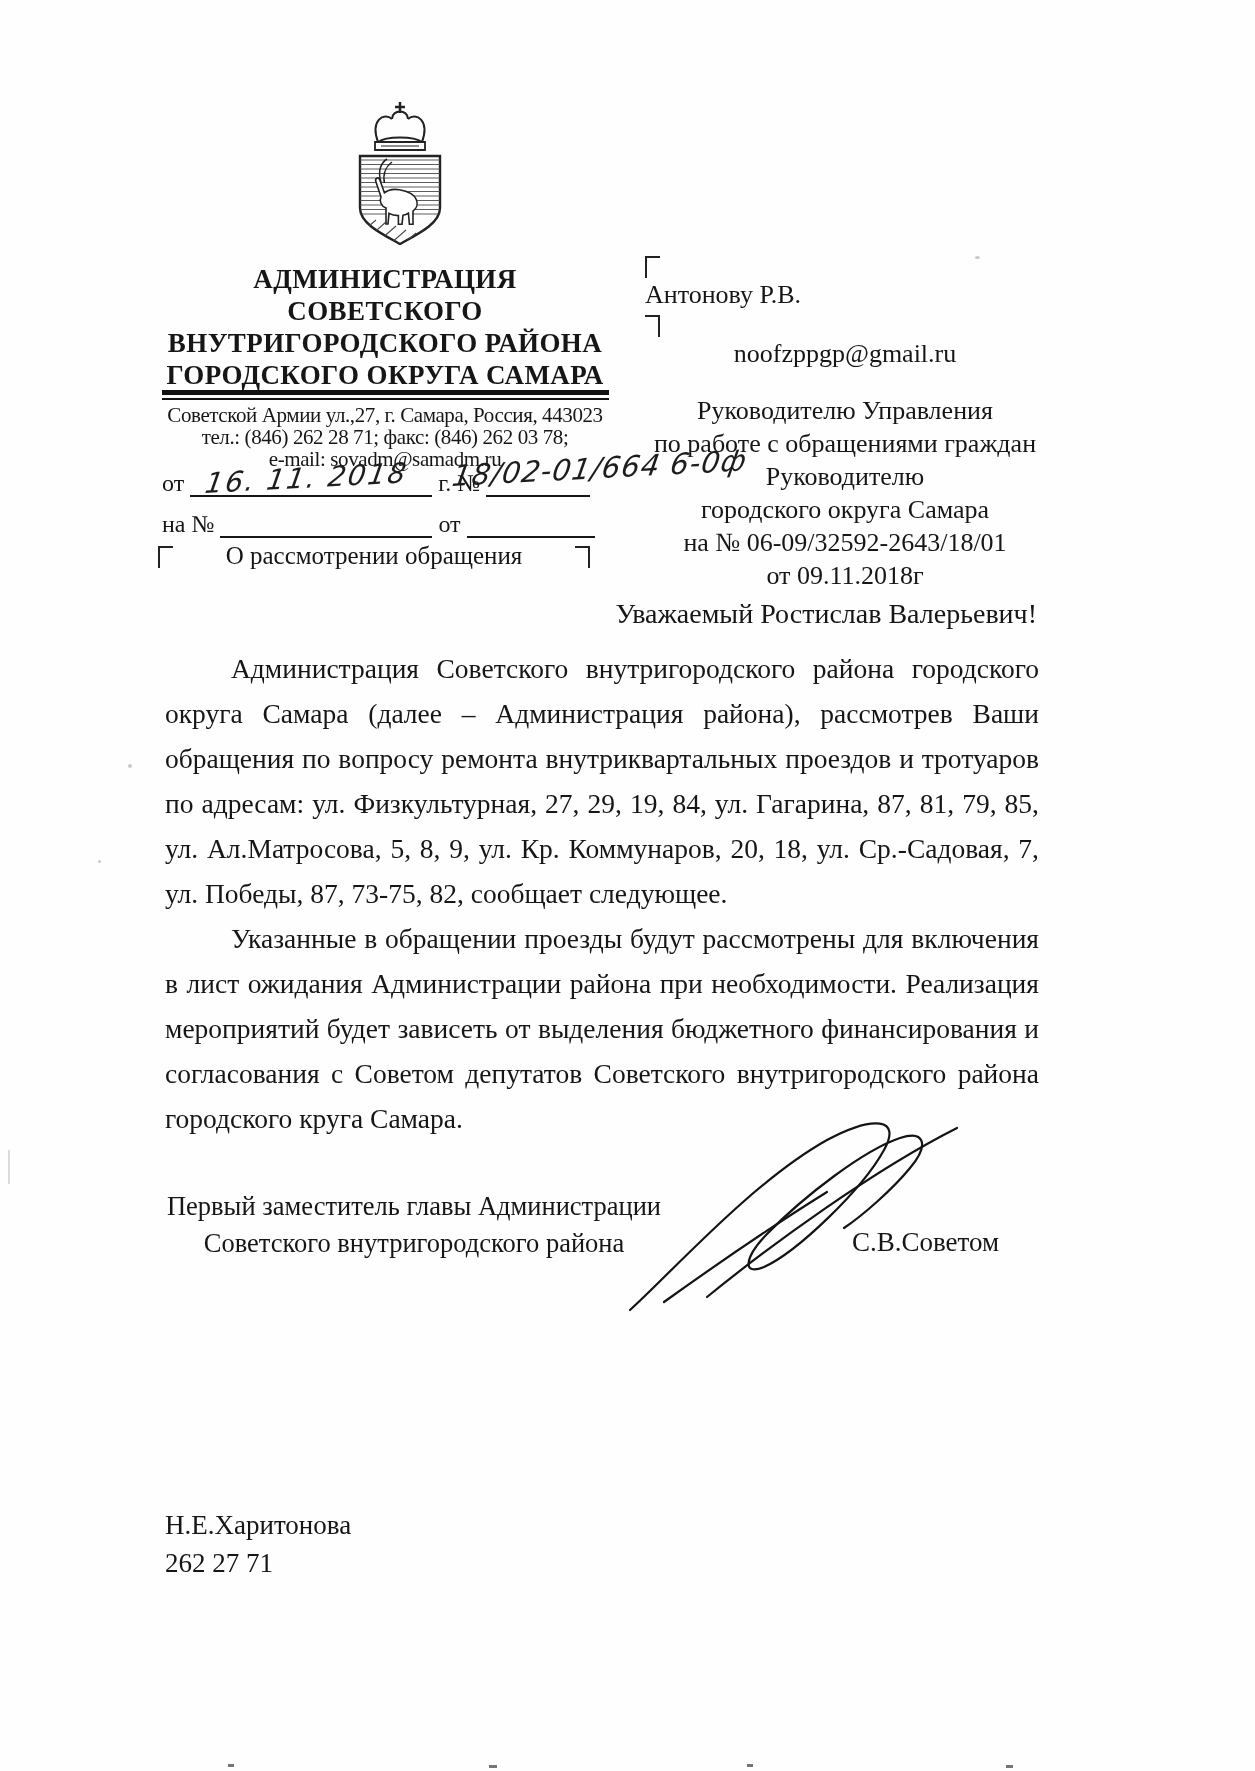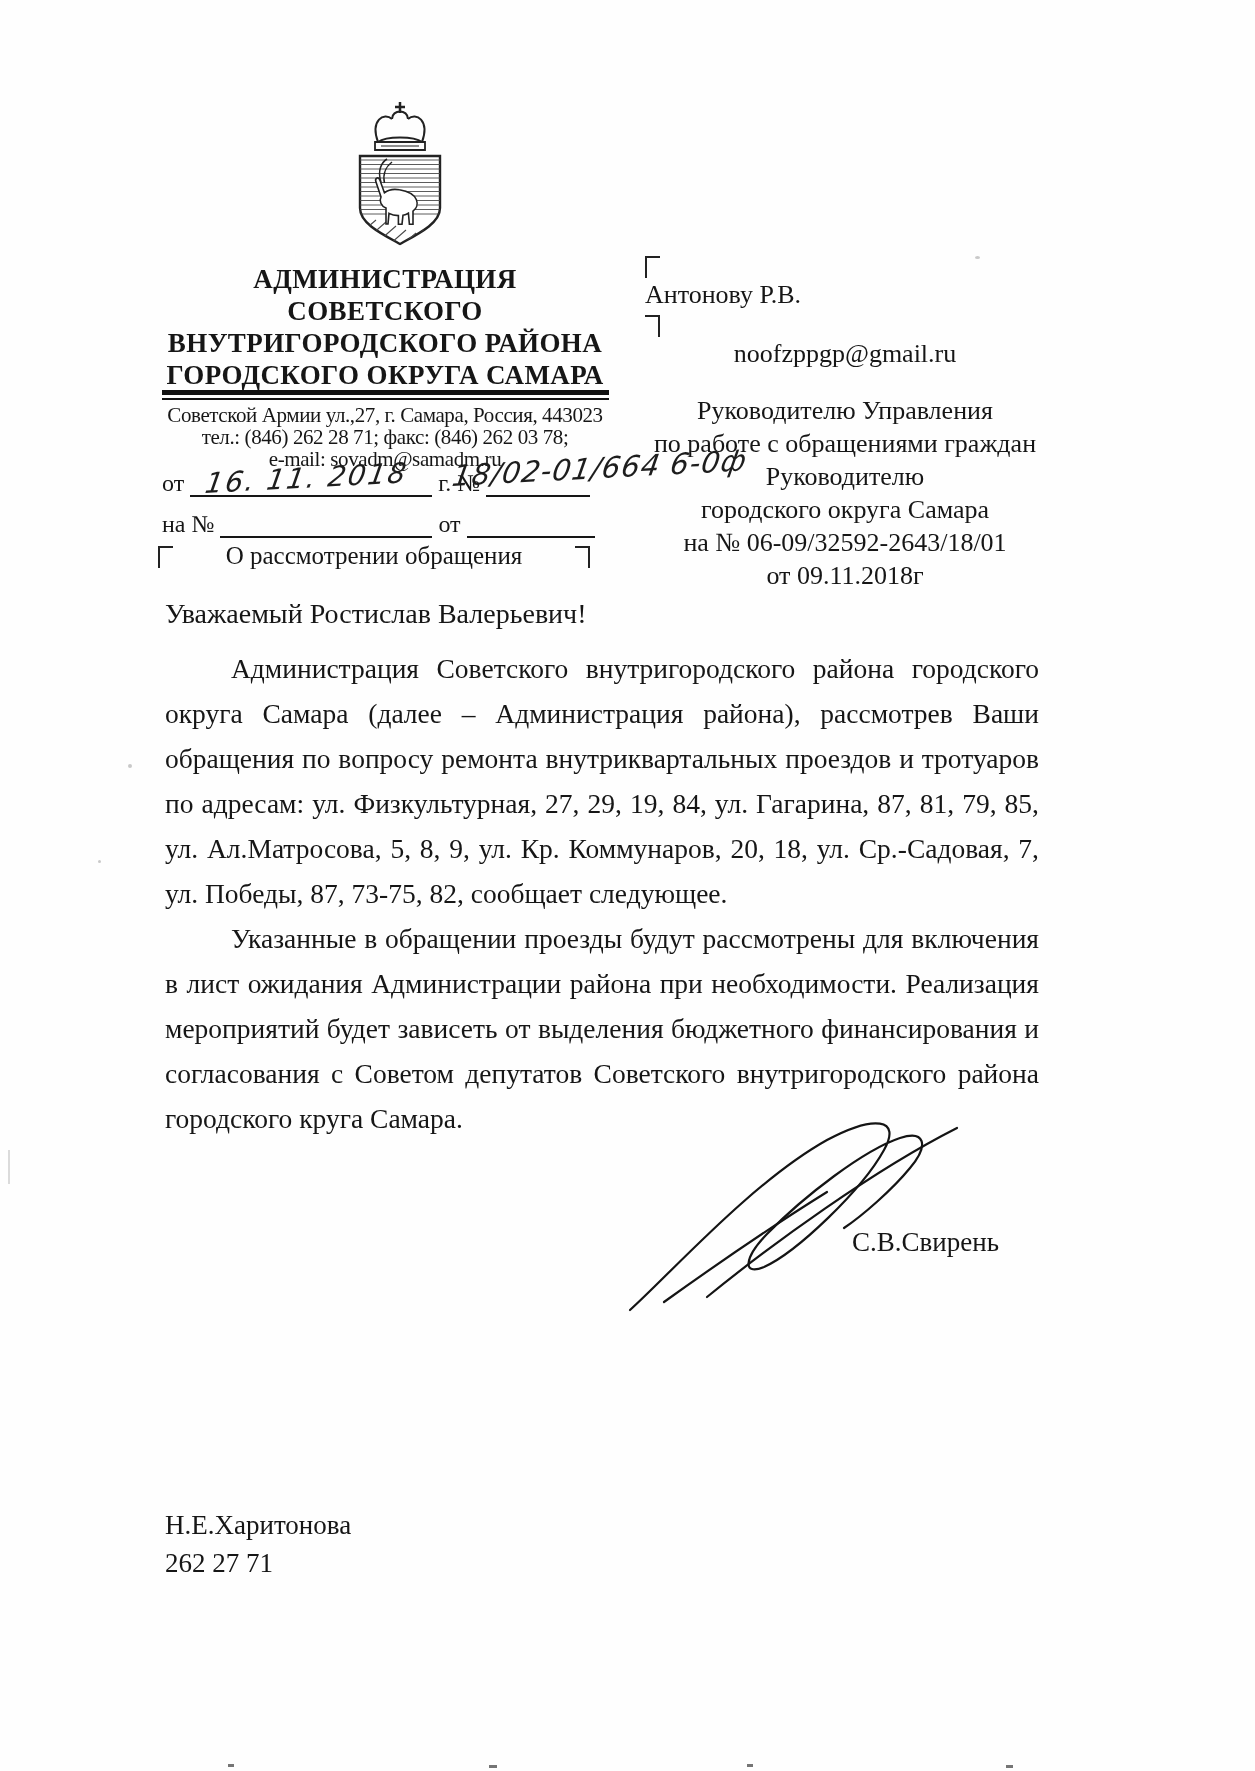--- a/index.html
+++ b/index.html
@@ -49,21 +49,21 @@
   
   .recipient {
     position:absolute; left:645px; top:252px; width:400px;
     text-align:center; font-size:26px; line-height:33px;
   }
   .rcpt-row1 { display:flex; align-items:flex-start; margin-bottom:0;flex-direction:column; }
   .rcpt-name { flex:1; }
   .rcpt-gap { height:24px; }
 
   
-  .salutation { position:absolute; left:165px; top:598px; width:872px; text-align:left; font-size:28px; }
+  .salutation { position:absolute; left:165px; top:598px; width:872px; text-align:right; font-size:28px; }
   .body-p {
     position:absolute; left:165px; width:874px;
     font-size:27.5px; line-height:45px; text-align:justify; text-indent:66px;
     margin:0;
   }
   .p1 { top:646px; }
   .p2 { top:916px; }
 
   
   .sig-title {
@@ -166,30 +166,34 @@
     <div>Руководителю</div>
     <div>городского округа Самара</div>
     <div>на № 06-09/32592-2643/18/01</div>
     <div>от 09.11.2018г</div>
   </div>
 
   <div class="salutation">Уважаемый Ростислав Валерьевич!</div>
   <p class="body-p p1">Администрация Советского внутригородского района городского округа Самара (далее – Администрация района), рассмотрев Ваши обращения по вопросу ремонта внутриквартальных проездов и тротуаров по адресам: ул. Физкультурная, 27, 29, 19, 84, ул. Гагарина, 87, 81, 79, 85, ул. Ал.Матросова, 5, 8, 9, ул. Кр. Коммунаров, 20, 18, ул. Ср.-Садовая, 7, ул. Победы, 87, 73-75, 82, сообщает следующее.</p>
   <p class="body-p p2">Указанные в обращении проезды будут рассмотрены для включения в лист ожидания Администрации района при необходимости. Реализация мероприятий будет зависеть от выделения бюджетного финансирования и согласования с Советом депутатов Советского внутригородского района городского круга Самара.</p>
 
+  <div class="sig-title">
+    <div>Первый заместитель главы Администрации</div>
+    <div>Советского внутригородского района</div>
+  </div>
 
   <svg class="sig-svg" viewBox="0 0 370 205">
     <g fill="none" stroke="#141414" stroke-width="2.2" stroke-linecap="round">
       <path d="M18 198 C60 160 140 70 215 28 C262 3 290 6 272 38 C250 78 185 140 152 155 C130 164 132 146 155 122 C192 84 252 38 288 26 C312 18 318 32 298 56 C280 78 250 104 232 116"></path>
       <path d="M95 185 C160 132 262 58 345 16"></path>
       <path d="M52 190 C105 152 170 108 215 80"></path>
     </g>
   </svg>
 
-  <div class="sig-name">С.В.Свирень</div>
+  <div class="sig-name">С.В.Советом</div>
 
   <div class="footer">
     <div>Н.Е.Харитонова</div>
     <div>262 27 71</div>
   </div>
 
   <div class="speck" style="left:975px; top:256px; width:5px; height:3px;"></div>
   <div class="speck" style="left:128px; top:764px; width:4px; height:4px;"></div>
   <div class="speck" style="left:98px; top:860px; width:3px; height:3px;"></div>
   <div class="speck" style="left:8px; top:1150px; width:2px; height:34px; border-radius:0; opacity:.3;"></div>

